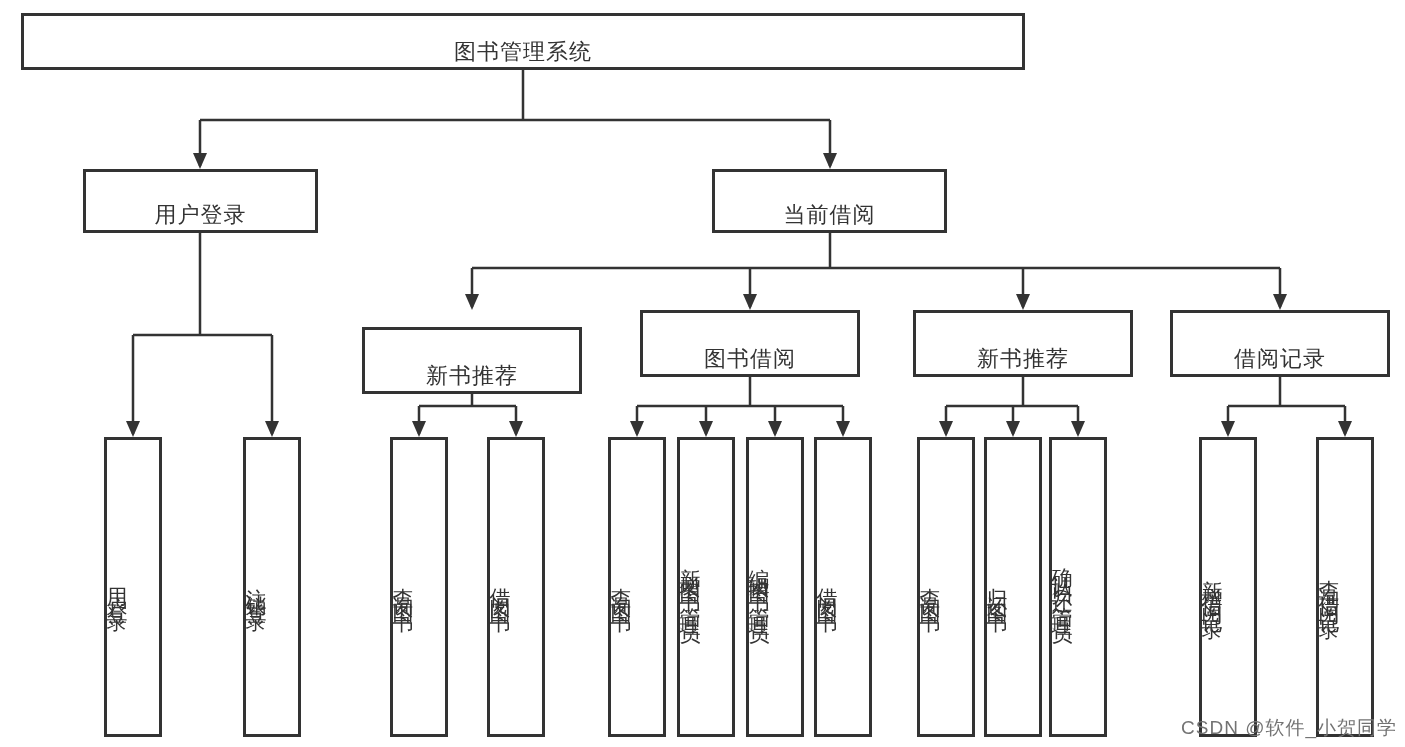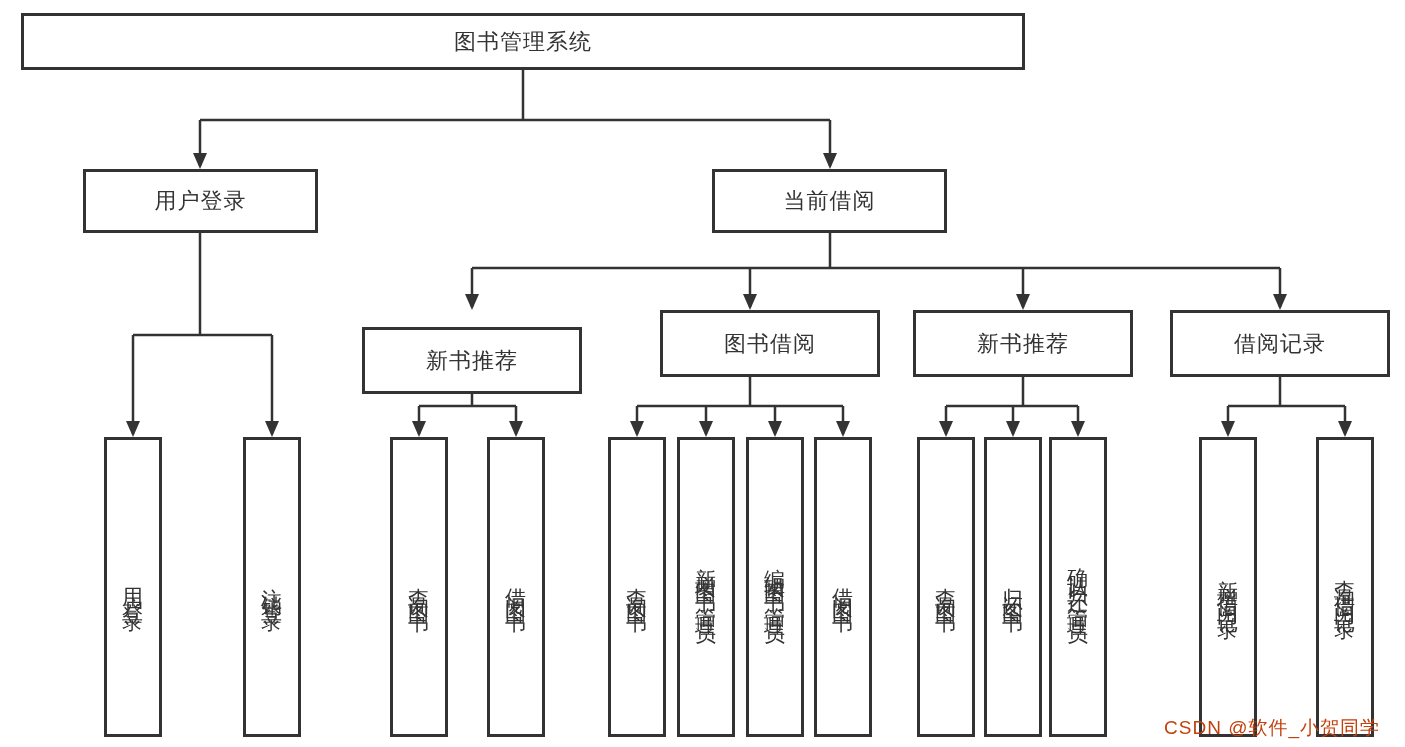--- a/index.html
+++ b/index.html
@@ -18,42 +18,42 @@
   }
   .wire { stroke: #333333; stroke-width: 2.5; fill: none; }
   .head { fill: #333333; stroke: none; }
   .box {
     position: absolute;
     box-sizing: border-box;
     background: #ffffff;
     border: 3px solid #333333;
     color: #333333;
     display: flex;
-    align-items: center;
+    align-items: flex-end;
     justify-content: center;
   }
   .h { font-size: 22px; letter-spacing: 1px; }
   .root  { left: 21px;  top: 13px;  width: 1004px; height: 57px; }
   .lvl2  { top: 169px; height: 64px; width: 235px; }
   .lvl3  { top: 310px; height: 67px; width: 220px; }
   .v {
     top: 437px;
     height: 300px;
     width: 58px;
     writing-mode: vertical-rl;
     text-orientation: mixed;
     font-size: 21px;
   }
   .vlabel { letter-spacing: 8px; line-height: 1; }
   .watermark {
     position: absolute;
-    right: 25px;
+    right: 8px;
     bottom: 6px;
     font-size: 19px;
-    color: #c2410c;
+    color: #737373;
     letter-spacing: 1px;
     white-space: nowrap;
   }
 </style>
 </head>
 <body>
 
 <div class="stage">
 
   <svg class="wires" viewBox="0 0 1405 747" xmlns="http://www.w3.org/2000/svg">
@@ -86,21 +86,21 @@
   <div class="box h lvl2" style="left:83px;">
     <span>用户登录</span>
   </div>
   <div class="box h lvl2" style="left:712px;">
     <span>当前借阅</span>
   </div>
 
   <div class="box h lvl3" style="left:362px;margin-top:17px;">
     <span>新书推荐</span>
   </div>
-  <div class="box h lvl3" style="left:640px;margin-left:20px;">
+  <div class="box h lvl3" style="left:640px;">
     <span>图书借阅</span>
   </div>
   <div class="box h lvl3" style="left:913px;">
     <span>新书推荐</span>
   </div>
   <div class="box h lvl3" style="left:1170px;">
     <span>借阅记录</span>
   </div>
 
   <div class="box v" style="left:104px;">

